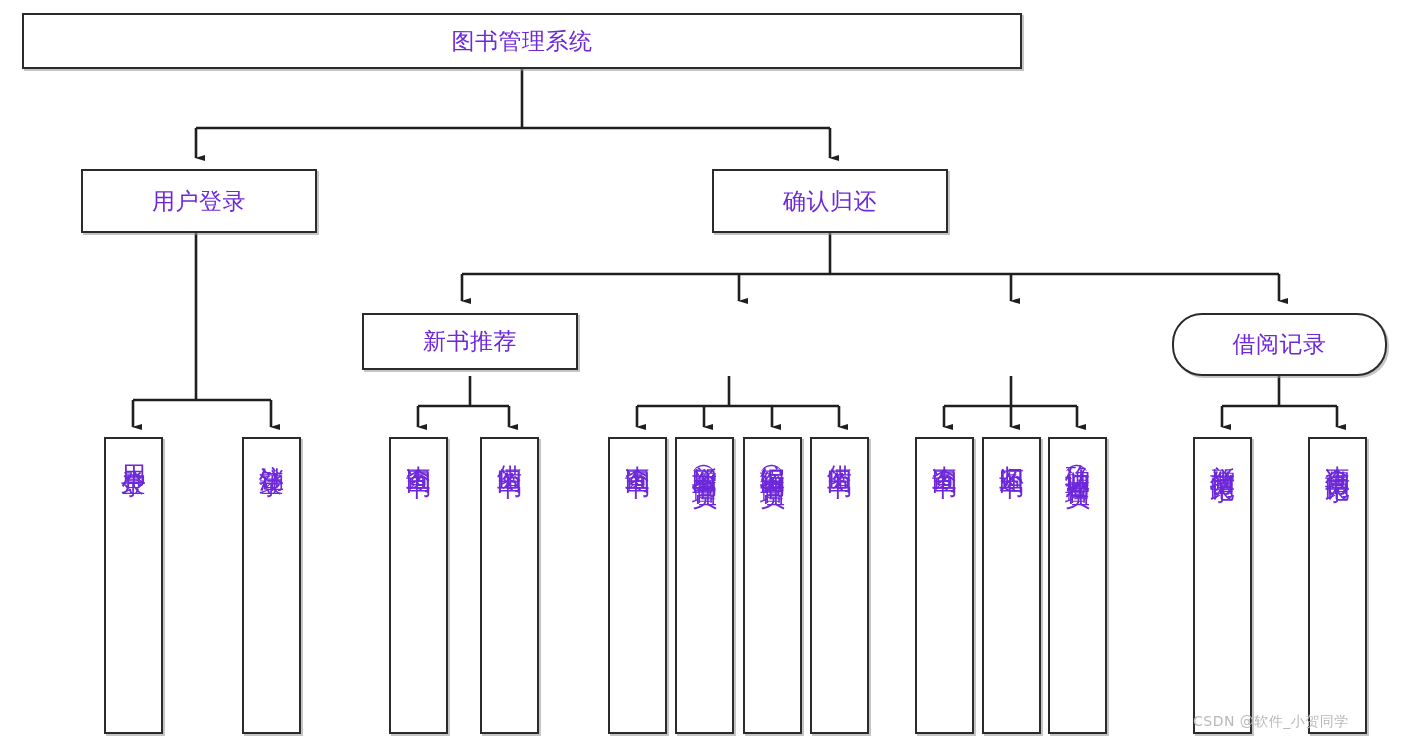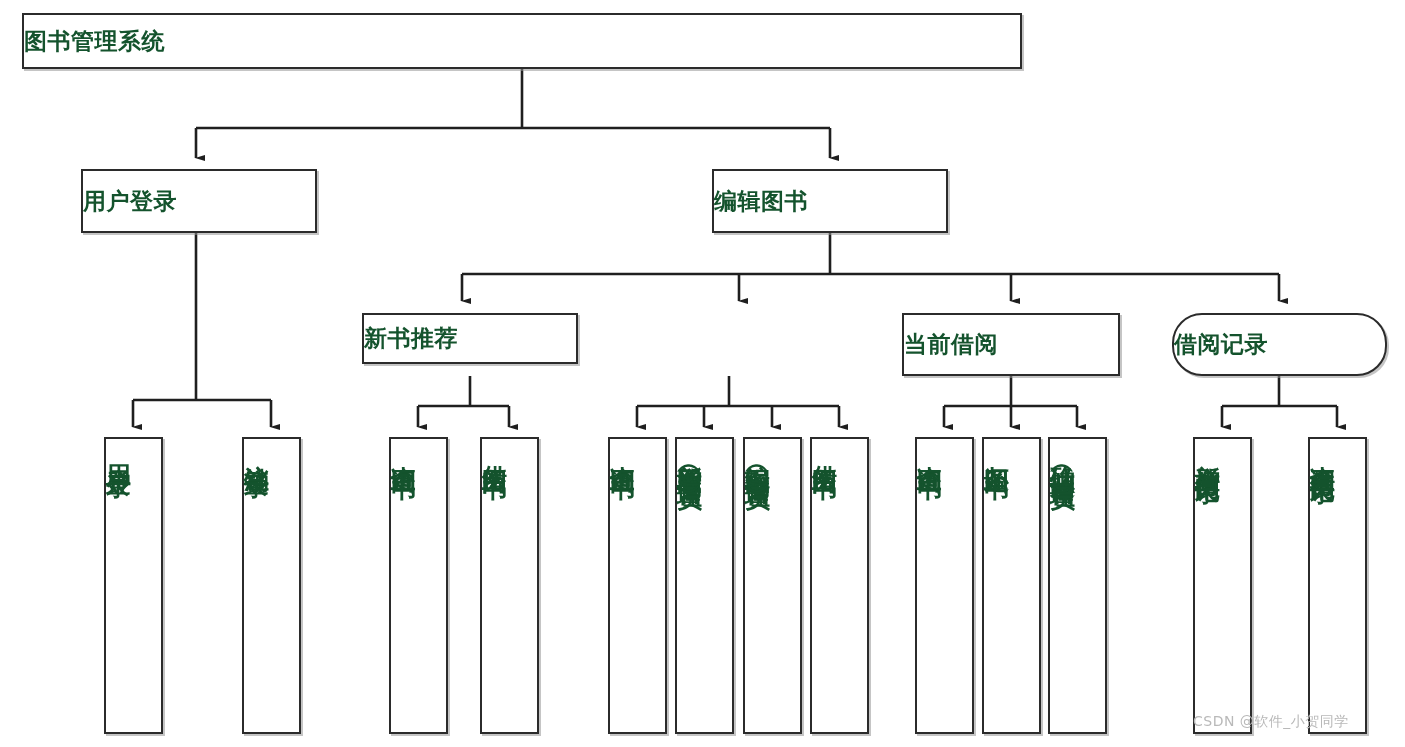--- a/index.html
+++ b/index.html
@@ -12,23 +12,22 @@
   }
   #wires{position:absolute;left:0;top:0;width:1405px;height:747px;}
   .node{
     position:absolute;
     box-sizing:border-box;
     background:#ffffff;
     border:2.5px solid #2b2b2b;
     box-shadow:2px 2px 0 0 rgba(150,150,150,0.55);
     display:flex;
     align-items:center;
-    justify-content:flex-start;
-    color:#14532d;
-    font-weight:bold;
+    justify-content:center;
+    color:#6d28d9;
   }
   .node .lbl{
     display:block;
     line-height:1.06;
     text-align:center;
     white-space:nowrap;
   }
   
   .h-node .lbl{font-size:23px;letter-spacing:.5px;}
   .h-node.root .lbl{font-size:23px;}
@@ -107,28 +106,25 @@
   </svg>
 
   <div class="node h-node root" style="left:22px;top:13px;width:1000px;height:56px;">
     <span class="lbl">图书管理系统</span>
   </div>
 
   <div class="node h-node" style="left:81px;top:169px;width:236px;height:64px;">
     <span class="lbl">用户登录</span>
   </div>
   <div class="node h-node" style="left:712px;top:169px;width:236px;height:64px;">
-    <span class="lbl">编辑图书</span>
+    <span class="lbl">确认归还</span>
   </div>
 
-  <div class="node h-node" style="left:362px;top:313px;width:216px;height:51px;">
+  <div class="node h-node" style="left:362px;top:313px;width:216px;height:57px;">
     <span class="lbl">新书推荐</span>
-  </div>
-  <div class="node h-node" style="left:902px;top:313px;width:218px;height:63px;">
-    <span class="lbl">当前借阅</span>
   </div>
   <div class="node h-node" style="left:1172px;top:313px;width:215px;height:63px;border-radius:30px;">
     <span class="lbl">借阅记录</span>
   </div>
 
   <div class="node v-node" style="left:104px;top:437px;width:59px;height:297px;">
     <span class="lbl">用户登录</span>
   </div>
   <div class="node v-node" style="left:242px;top:437px;width:59px;height:297px;">
     <span class="lbl">注销登录</span>

